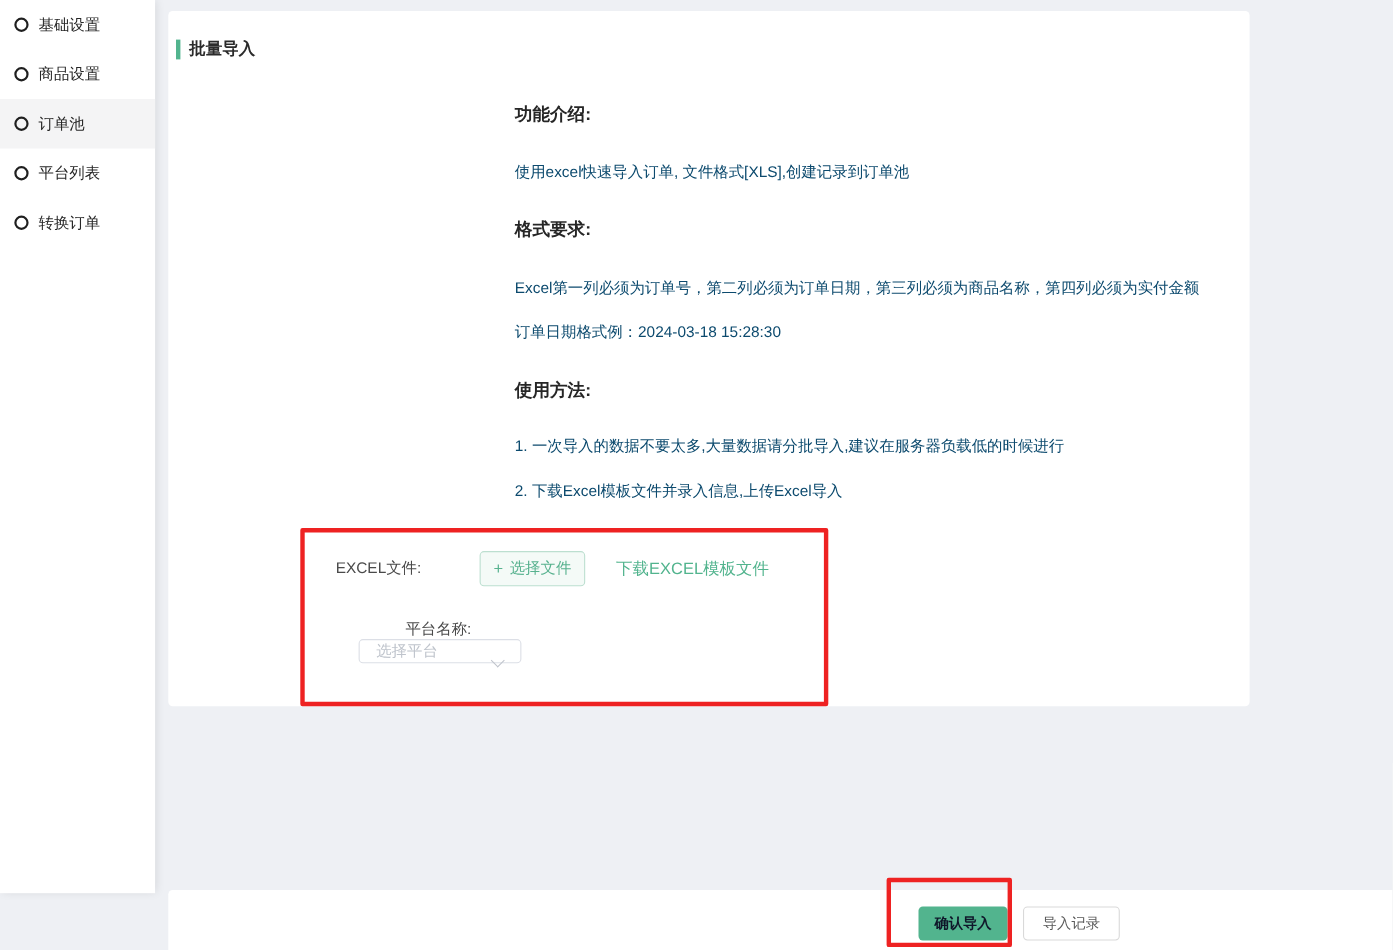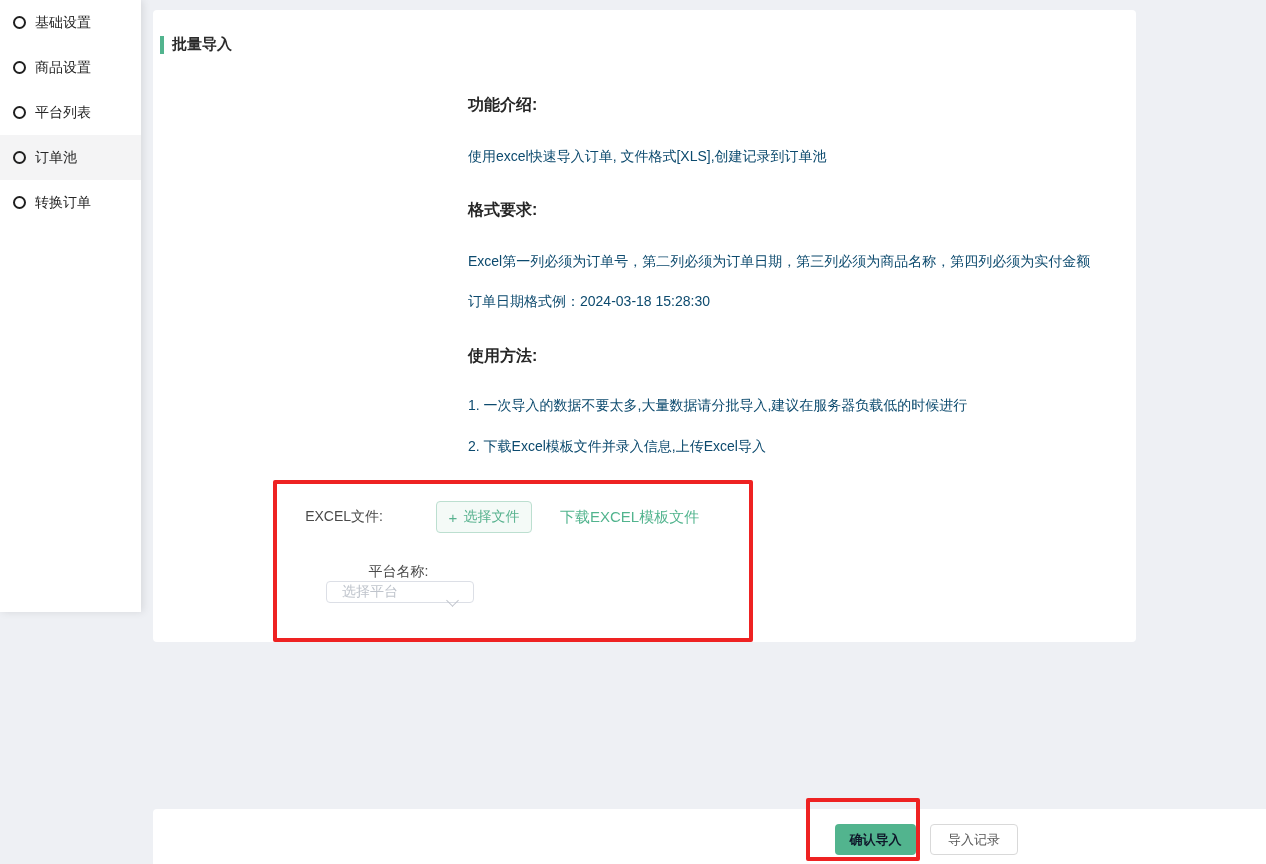--- a/index.html
+++ b/index.html
@@ -7,21 +7,21 @@
     width: 1266px; height: 864px;
     font-family: "Liberation Sans", "DejaVu Sans", sans-serif;
     background: #eef0f4;
     overflow: hidden;
     position: relative;
   }
 
   
   .sidebar {
     position: absolute; left: 0; top: 0;
-    width: 141px; height: 612px;
+    width: 141px; height: 812px;
     background: #ffffff;
     box-shadow: 2px 0 8px rgba(0,0,0,0.10);
     z-index: 2;
   }
   .side-item {
     height: 45px;
     display: flex; align-items: center;
     padding-left: 13px;
     cursor: pointer;
     font-size: 14px; color: #262626;
@@ -180,27 +180,27 @@
 
 <aside class="sidebar">
   <div class="side-item">
     <span class="ring-icon"></span>
     <span>基础设置</span>
   </div>
   <div class="side-item">
     <span class="ring-icon"></span>
     <span>商品设置</span>
   </div>
+  <div class="side-item active">
+    <span class="ring-icon"></span>
+    <span>订单池</span>
+  </div>
   <div class="side-item">
     <span class="ring-icon"></span>
     <span>平台列表</span>
-  </div>
-  <div class="side-item active">
-    <span class="ring-icon"></span>
-    <span>订单池</span>
   </div>
   <div class="side-item">
     <span class="ring-icon"></span>
     <span>转换订单</span>
   </div>
 </aside>
 
 <main class="main-card">
 
   <div class="card-header">

